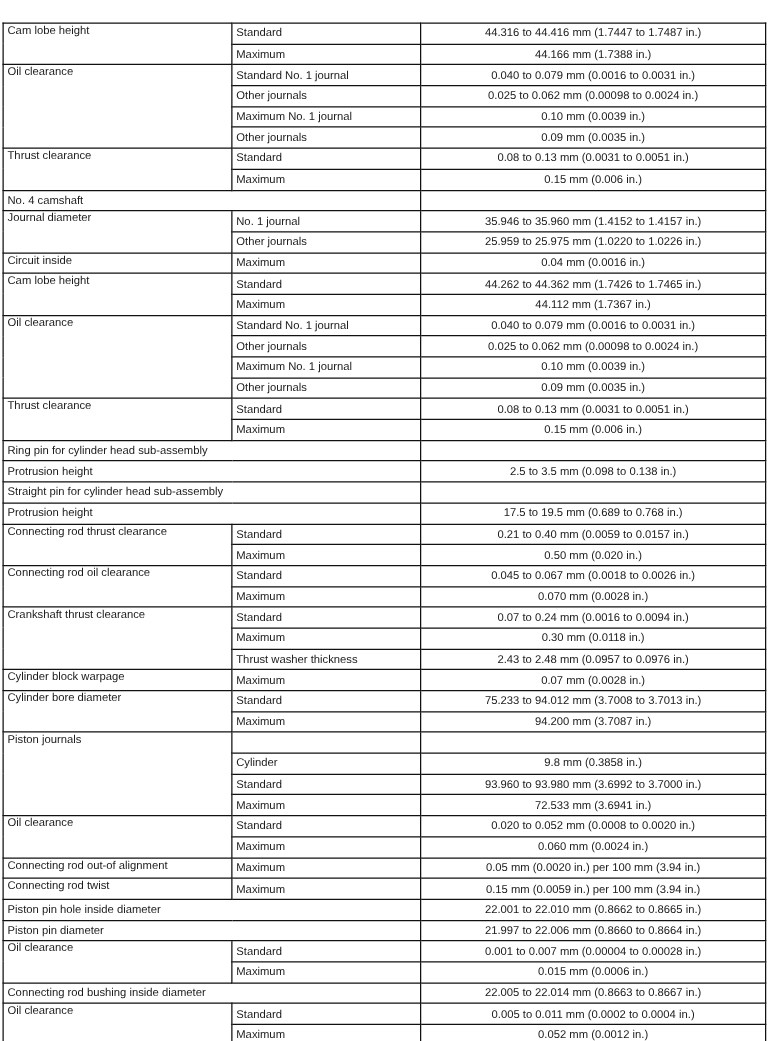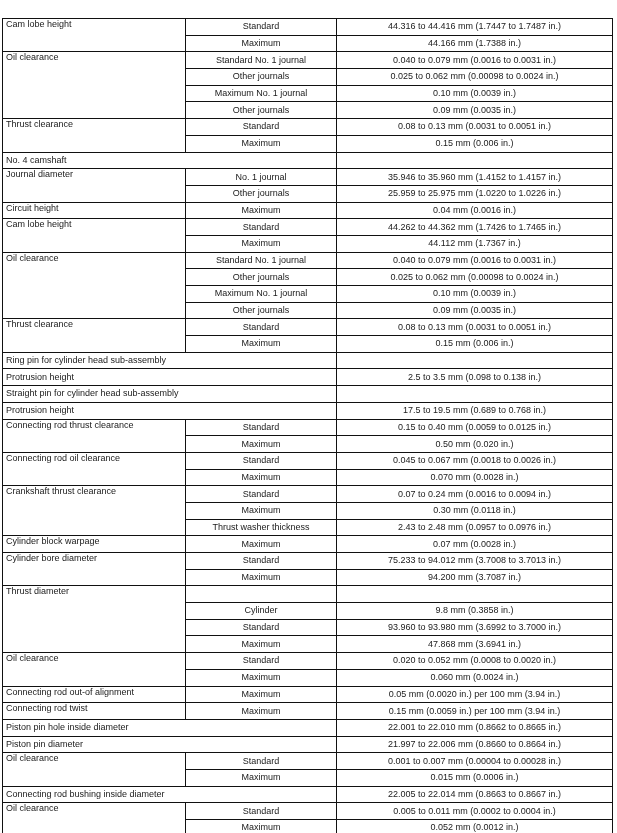--- a/index.html
+++ b/index.html
@@ -15,21 +15,21 @@
   }
   table.spec td {
     border: 1px solid #111111;
     height: 15.7px;
     padding: 0 3px;
     line-height: 11px;
     white-space: nowrap;
     overflow: hidden;
   }
   td.c1 { vertical-align: top; padding-top: 2px; }
-  td.c2 { text-align: center; vertical-align: middle; margin-top: 48px; }
+  td.c2 { text-align: left; vertical-align: middle; margin-top: 48px; }
   td.c3 { text-align: center; vertical-align: middle; padding-left: 4px; }
   td.full { vertical-align: middle; }
   col.w1 { width: 183px; }
   col.w2 { width: 151px; }
   col.w3 { width: 276px; }
 </style>
 </head>
 <body>
 
 <table class="spec">
@@ -81,21 +81,21 @@
       <tr>
         <td class="c1" rowspan="2">Journal diameter</td>
         <td class="c2">No. 1 journal</td>
         <td class="c3">35.946 to 35.960 mm (1.4152 to 1.4157 in.)</td>
       </tr>
       <tr>
         <td class="c2">Other journals</td>
         <td class="c3">25.959 to 25.975 mm (1.0220 to 1.0226 in.)</td>
       </tr>
       <tr>
-        <td class="c1" rowspan="1">Circuit height</td>
+        <td class="c1" rowspan="1">Circuit inside</td>
         <td class="c2">Maximum</td>
         <td class="c3">0.04 mm (0.0016 in.)</td>
       </tr>
       <tr>
         <td class="c1" rowspan="2">Cam lobe height</td>
         <td class="c2">Standard</td>
         <td class="c3">44.262 to 44.362 mm (1.7426 to 1.7465 in.)</td>
       </tr>
       <tr>
         <td class="c2">Maximum</td>
@@ -139,21 +139,21 @@
         <td class="full" colspan="2">Straight pin for cylinder head sub-assembly</td>
         <td class="c3"></td>
       </tr>
       <tr>
         <td class="full" colspan="2">Protrusion height</td>
         <td class="c3">17.5 to 19.5 mm (0.689 to 0.768 in.)</td>
       </tr>
       <tr>
         <td class="c1" rowspan="2">Connecting rod thrust clearance</td>
         <td class="c2">Standard</td>
-        <td class="c3">0.15 to 0.40 mm (0.0059 to 0.0125 in.)</td>
+        <td class="c3">0.21 to 0.40 mm (0.0059 to 0.0157 in.)</td>
       </tr>
       <tr>
         <td class="c2">Maximum</td>
         <td class="c3">0.50 mm (0.020 in.)</td>
       </tr>
       <tr>
         <td class="c1" rowspan="2">Connecting rod oil clearance</td>
         <td class="c2">Standard</td>
         <td class="c3">0.045 to 0.067 mm (0.0018 to 0.0026 in.)</td>
       </tr>
@@ -182,35 +182,35 @@
       <tr>
         <td class="c1" rowspan="2">Cylinder bore diameter</td>
         <td class="c2">Standard</td>
         <td class="c3">75.233 to 94.012 mm (3.7008 to 3.7013 in.)</td>
       </tr>
       <tr>
         <td class="c2">Maximum</td>
         <td class="c3">94.200 mm (3.7087 in.)</td>
       </tr>
       <tr>
-        <td class="c1" rowspan="4">Thrust diameter</td>
+        <td class="c1" rowspan="4">Piston journals</td>
         <td class="c2"></td>
         <td class="c3"></td>
       </tr>
       <tr>
         <td class="c2">Cylinder</td>
         <td class="c3">9.8 mm (0.3858 in.)</td>
       </tr>
       <tr>
         <td class="c2">Standard</td>
         <td class="c3">93.960 to 93.980 mm (3.6992 to 3.7000 in.)</td>
       </tr>
       <tr>
         <td class="c2">Maximum</td>
-        <td class="c3">47.868 mm (3.6941 in.)</td>
+        <td class="c3">72.533 mm (3.6941 in.)</td>
       </tr>
       <tr>
         <td class="c1" rowspan="2">Oil clearance</td>
         <td class="c2">Standard</td>
         <td class="c3">0.020 to 0.052 mm (0.0008 to 0.0020 in.)</td>
       </tr>
       <tr>
         <td class="c2">Maximum</td>
         <td class="c3">0.060 mm (0.0024 in.)</td>
       </tr>

